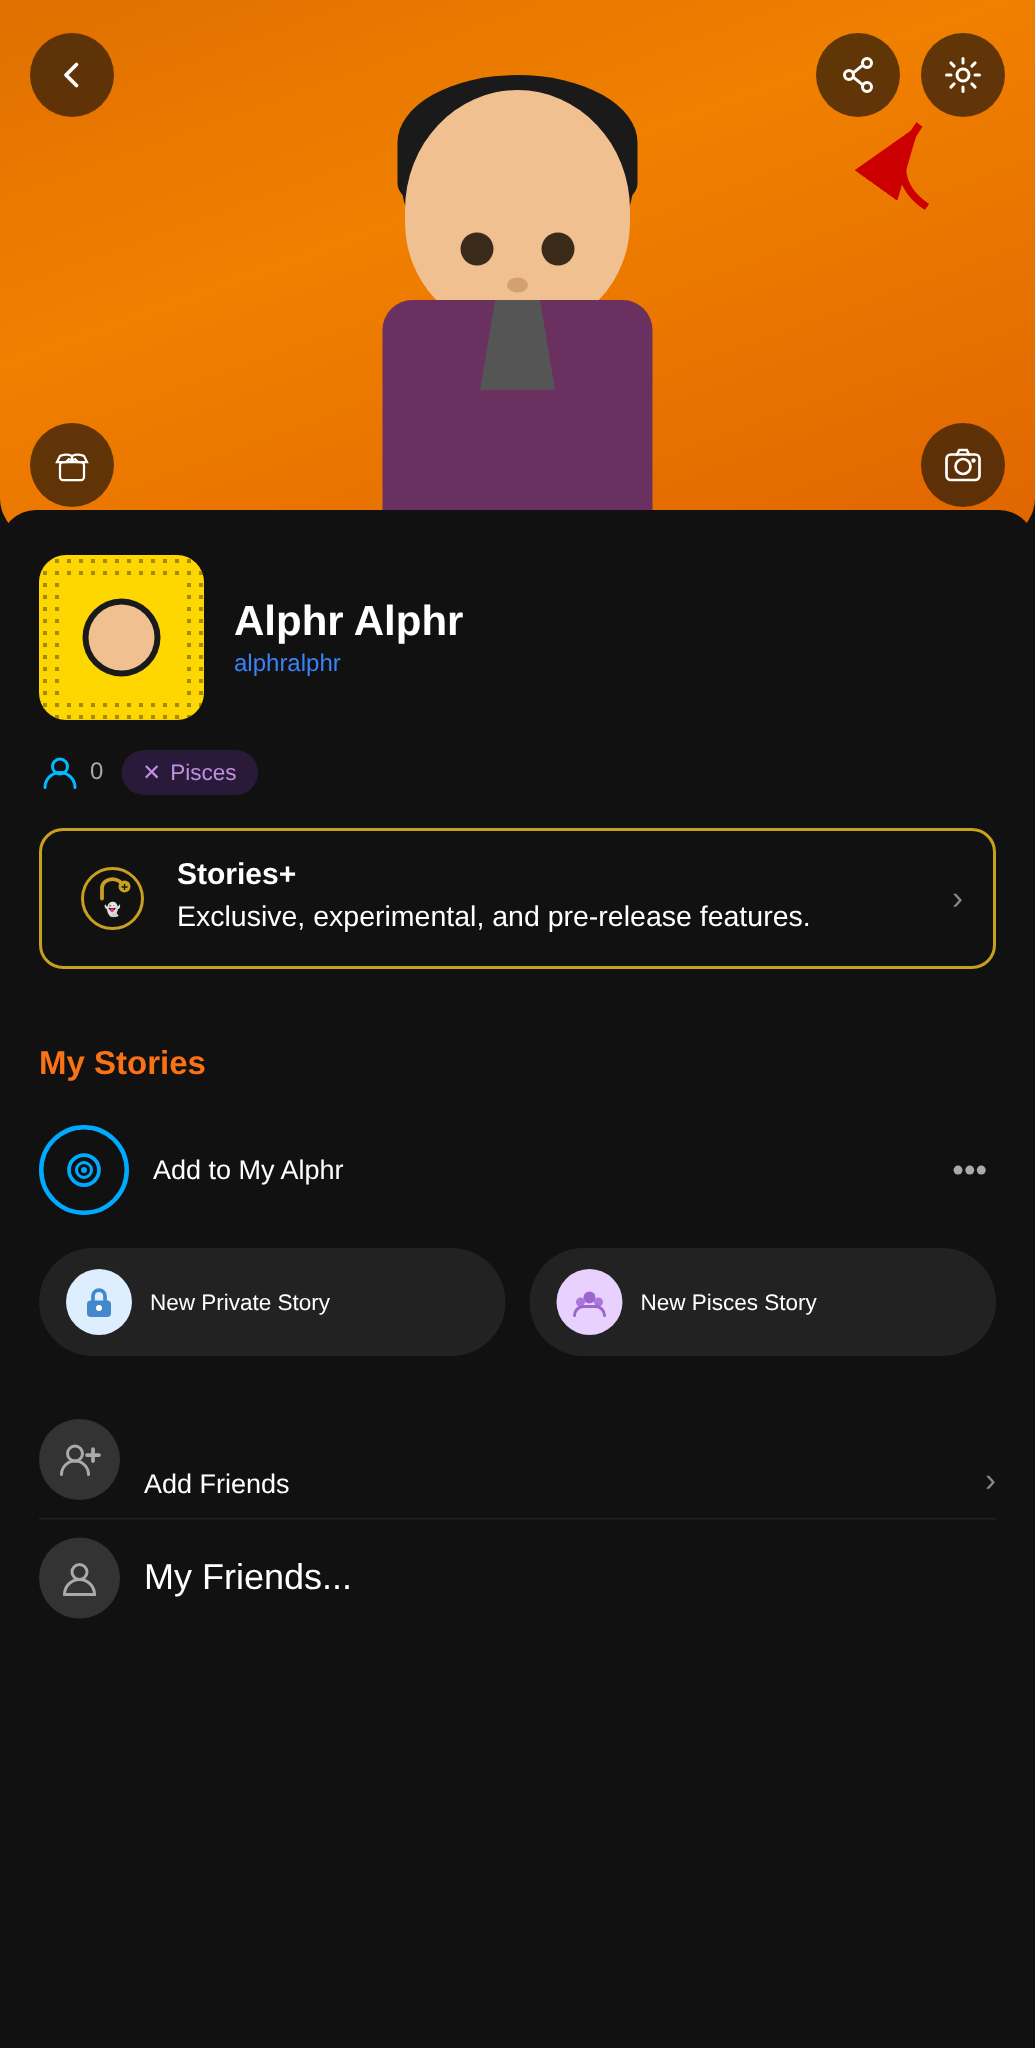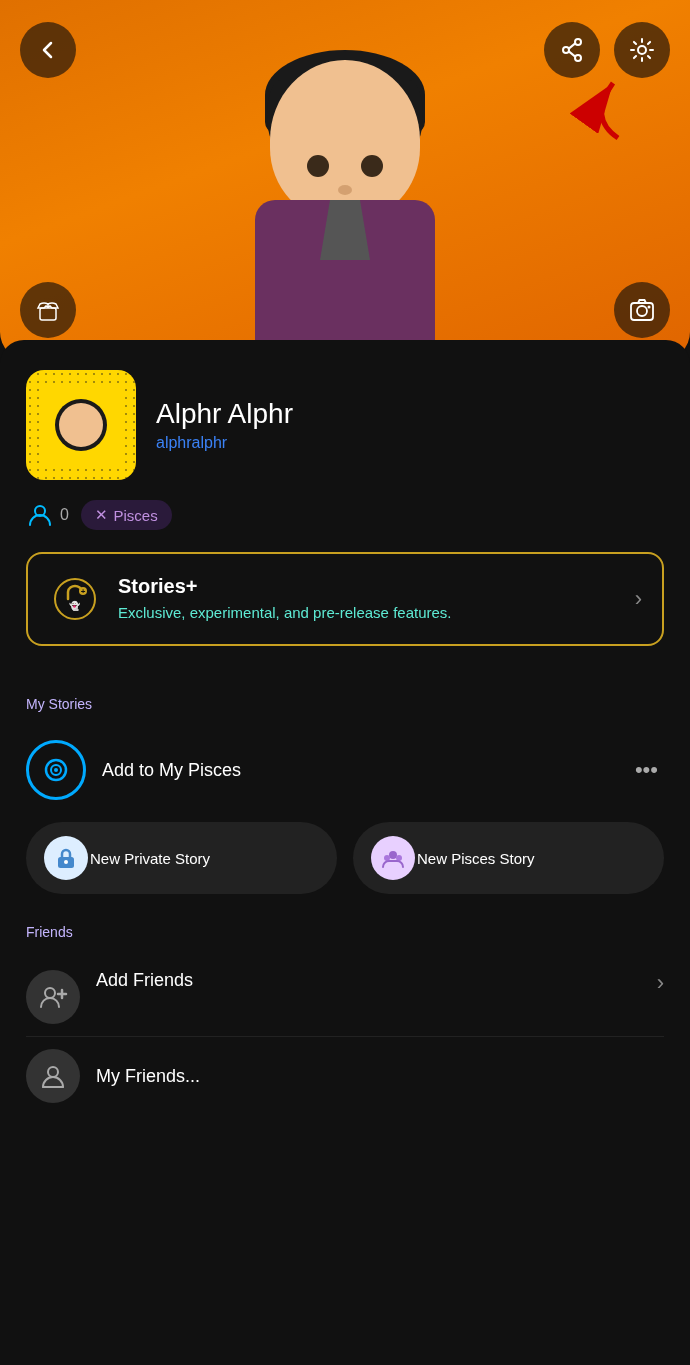--- a/index.html
+++ b/index.html
@@ -265,21 +265,21 @@
     .snapcode-face-inner {
       width: 44px;
       height: 44px;
       background: #f0c090;
       border-radius: 50%;
     }
 
     .profile-info { flex: 1; }
     .profile-name {
       font-size: 28px;
-      font-weight: 400;
+      font-weight: 700;
       color: #fff;
       margin-bottom: 4px;
     }
     .profile-username {
       font-size: 16px;
       color: #3b82f6;
     }
 
     .profile-badges {
       display: flex;
@@ -327,34 +327,34 @@
       justify-content: center;
     }
     .plus-text { flex: 1; }
     .plus-title {
       font-size: 20px;
       font-weight: 600;
       color: #fff;
       margin-bottom: 4px;
     }
     .plus-desc {
-      font-size: 15px;
-      color: #5eead4;
+      font-size: 19px;
+      color: #ffffff;
       line-height: 1.4;
     }
     .plus-chevron {
       color: #888;
       font-size: 22px;
     }
 
     
     .section-header {
-      font-size: 14px;
-      font-weight: 400;
-      color: #c4b5fd;
+      font-size: 22px;
+      font-weight: 700;
+      color: #f97316;
       margin-bottom: 18px;
     }
 
     
     .stories-section {
       padding: 0 26px;
       margin-bottom: 10px;
     }
 
     .story-item-main {
@@ -390,21 +390,21 @@
 
     .story-buttons-row {
       display: flex;
       gap: 16px;
       margin-bottom: 10px;
     }
     .story-btn {
       flex: 1;
       display: flex;
       align-items: center;
-      gap: 2px;
+      gap: 12px;
       background: #222;
       border-radius: 50px;
       padding: 14px 18px;
       cursor: pointer;
     }
     .story-btn-icon {
       width: 44px;
       height: 44px;
       border-radius: 50%;
       display: flex;
@@ -423,21 +423,21 @@
       color: #fff;
       font-weight: 500;
     }
 
     
     .friends-section {
       padding: 20px 26px 0;
     }
     .friends-item {
       display: flex;
-      align-items: flex-start;
+      align-items: flex-end;
       gap: 16px;
       padding: 12px 0;
     }
     .friends-icon {
       width: 54px;
       height: 54px;
       border-radius: 50%;
       background: #333;
       display: flex;
       align-items: center;
@@ -466,21 +466,21 @@
       width: 54px;
       height: 54px;
       border-radius: 50%;
       background: #333;
       display: flex;
       align-items: center;
       justify-content: center;
       flex-shrink: 0;
     }
     .my-friends-label {
-      font-size: 18px;
+      font-size: 24px;
       color: #fff;
       font-weight: 500;
       flex: 1;
     }
 
     
     svg { display: block; }
   </style>
 </head>
 <body>
@@ -609,21 +609,21 @@
   <div class="section-header">My Stories</div>
 
   <div class="story-item-main">
     <div class="story-camera-icon">
       <svg width="30" height="30" viewBox="0 0 30 30" fill="none">
         <circle cx="15" cy="15" r="10" stroke="#00AAFF" stroke-width="2.5" fill="none"></circle>
         <circle cx="15" cy="15" r="5" stroke="#00AAFF" stroke-width="2" fill="none"></circle>
         <circle cx="15" cy="15" r="2" fill="#00AAFF"></circle>
       </svg>
     </div>
-    <span class="story-label">Add to My Pisces</span>
+    <span class="story-label">Add to My Alphr</span>
     <div class="story-more-btn">•••</div>
   </div>
 
   <div class="story-buttons-row">
     <div class="story-btn">
       <div class="story-btn-icon story-btn-icon-private">
         <svg width="26" height="26" viewBox="0 0 26 26" fill="none">
           <rect x="5" y="12" width="16" height="11" rx="2.5" fill="#4488cc"></rect>
           <path d="M9 12V9C9 6.8 10.8 5 13 5C15.2 5 17 6.8 17 9V12" stroke="#4488cc" stroke-width="2.5" fill="none" stroke-linecap="round"></path>
           <circle cx="13" cy="17" r="2" fill="white"></circle>
@@ -640,21 +640,20 @@
           <circle cx="19" cy="13" r="3" fill="#aa77dd"></circle>
           <path d="M3 22c0-3.3 2.7-6 6-6h8c3.3 0 6 2.7 6 6" stroke="#9966cc" stroke-width="2" fill="none" stroke-linecap="round"></path>
         </svg>
       </div>
       <span class="story-btn-label">New Pisces Story</span>
     </div>
   </div>
 </div>
 
 <div class="friends-section">
-  <div class="section-header">Friends</div>
 
   <div class="friends-item">
     <div class="friends-icon">
       <svg width="30" height="30" viewBox="0 0 30 30" fill="none">
         <circle cx="12" cy="11" r="5" stroke="#aaa" stroke-width="2" fill="none"></circle>
         <path d="M3 25c0-5 4-9 9-9s9 4 9 9" stroke="#aaa" stroke-width="2" fill="none" stroke-linecap="round"></path>
         <line x1="24" y1="8" x2="24" y2="16" stroke="#aaa" stroke-width="2.5" stroke-linecap="round"></line>
         <line x1="20" y1="12" x2="28" y2="12" stroke="#aaa" stroke-width="2.5" stroke-linecap="round"></line>
       </svg>
     </div>

